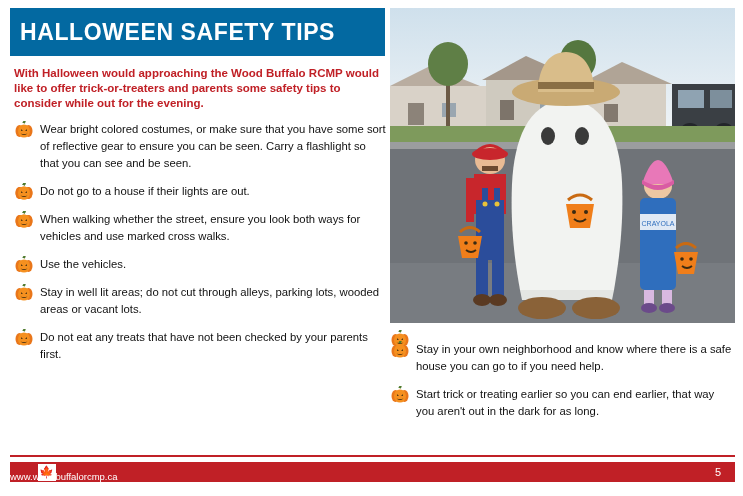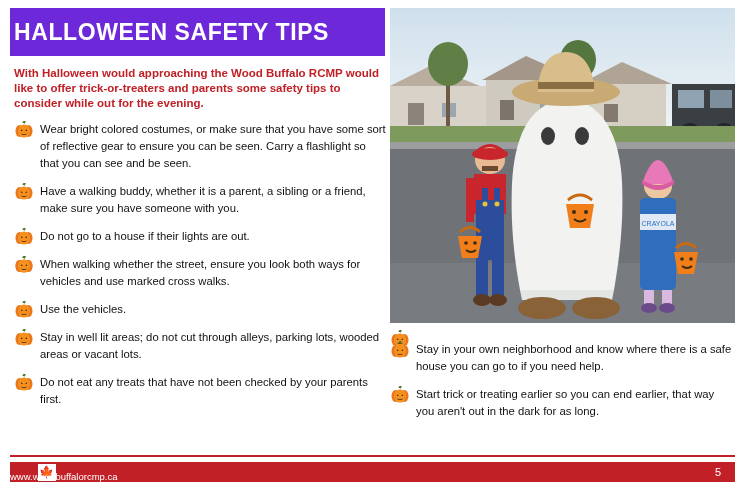--- a/index.html
+++ b/index.html
@@ -13,24 +13,24 @@
     position: relative;
     width: 743px; height: 496px;
     background: #ffffff;
   }
 
   
   .title-bar {
     position: absolute;
     left: 10px; top: 8px;
     width: 375px; height: 48px;
-    background: #6d28d9;
+    background: #0369a1;
     display: flex;
     align-items: center;
-    padding-left: 4px;
+    padding-left: 10px;
   }
   .title-bar h1 {
     color: #ffffff;
     font-size: 23px;
     font-weight: bold;
     letter-spacing: 0.6px;
   }
 
   
   .photo {
@@ -272,21 +272,20 @@
       <span class="pumpkin-icon">
         <svg width="20" height="17" viewBox="0 0 20 17">
             <path d="M9 2 q1 -2 2 -2 q-1 1.4 0 2.2" stroke="#4e7a2e" stroke-width="1.5" fill="none"></path>
             <ellipse cx="5.5" cy="10" rx="4" ry="6" fill="#e9761a"></ellipse>
             <ellipse cx="14.5" cy="10" rx="4" ry="6" fill="#e9761a"></ellipse>
             <ellipse cx="10" cy="10" rx="6" ry="6.6" fill="#f5901f"></ellipse>
             <path d="M7 8 l2 2 l-2 0 z M13 8 l-2 2 l2 0 z" fill="#5a3a12"></path>
             <path d="M6.5 12.5 q3.5 3 7 0 q-3.5 1.2 -7 0 z" fill="#5a3a12"></path>
           </svg>
       </span>
-      <span>Have a walking buddy, whether it is a parent, a sibling or a friend, make sure you have someone with you.</span>
     </div>
 
     <div class="tip">
       <span class="pumpkin-icon">
         <svg width="20" height="17" viewBox="0 0 20 17">
             <path d="M9 2 q1 -2 2 -2 q-1 1.4 0 2.2" stroke="#4e7a2e" stroke-width="1.5" fill="none"></path>
             <ellipse cx="5.5" cy="10" rx="4" ry="6" fill="#e9761a"></ellipse>
             <ellipse cx="14.5" cy="10" rx="4" ry="6" fill="#e9761a"></ellipse>
             <ellipse cx="10" cy="10" rx="6" ry="6.6" fill="#f5901f"></ellipse>
             <path d="M7 8 l2 2 l-2 0 z M13 8 l-2 2 l2 0 z" fill="#5a3a12"></path>

